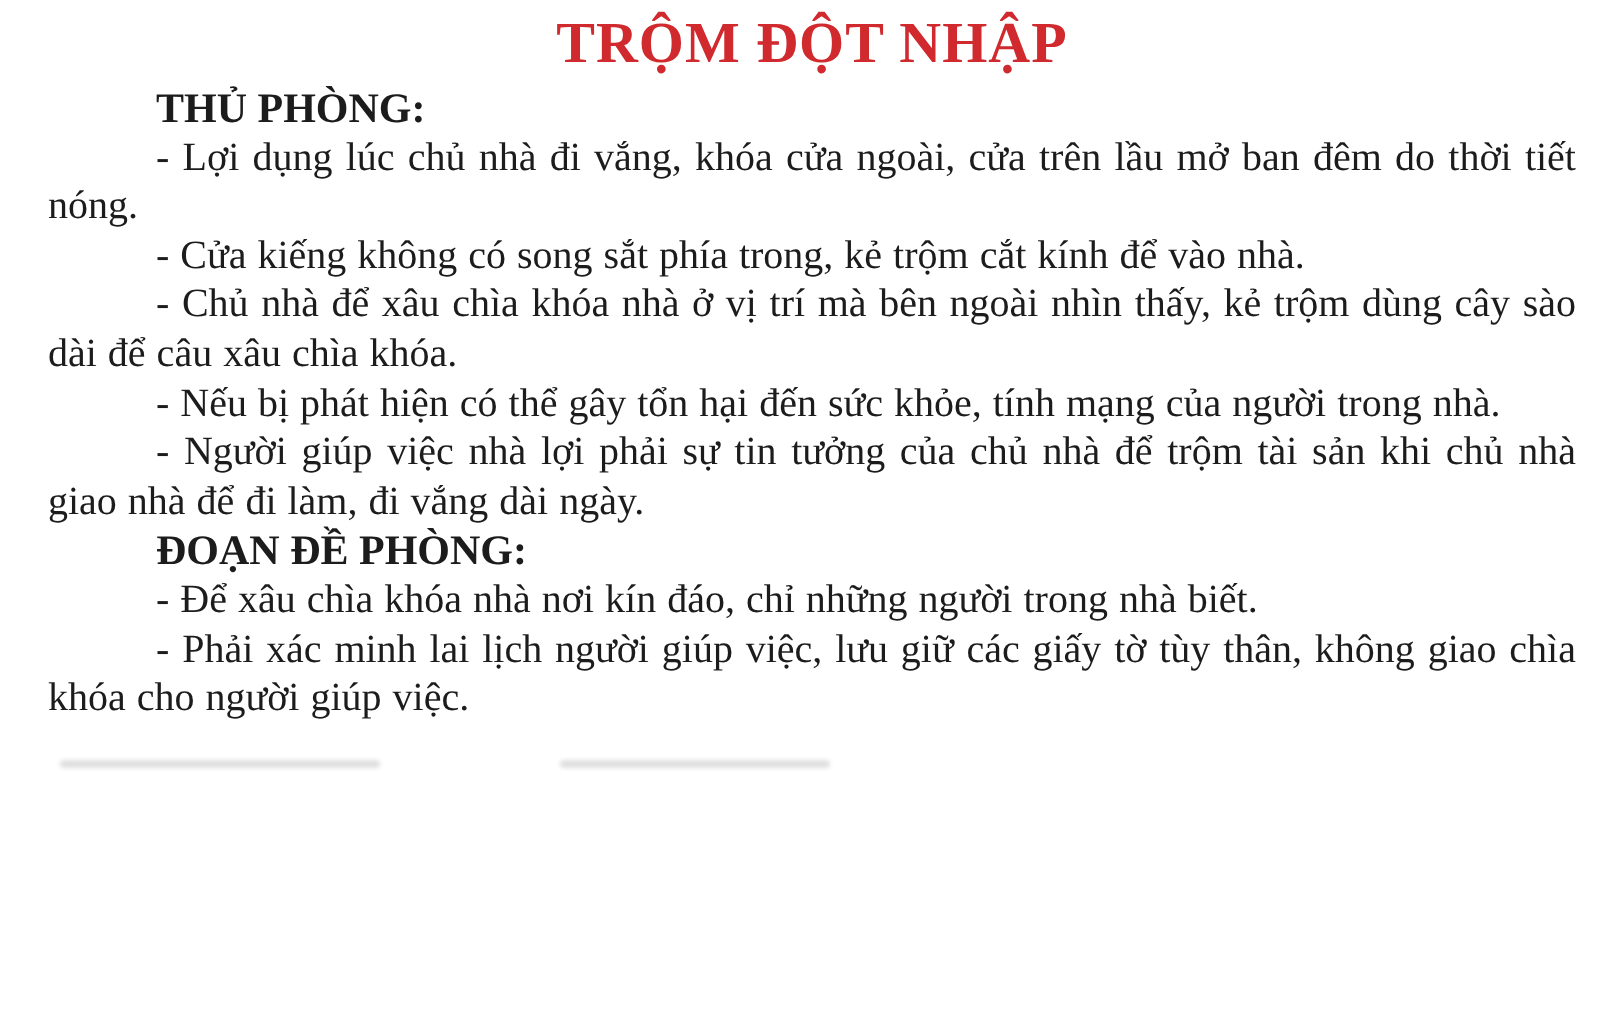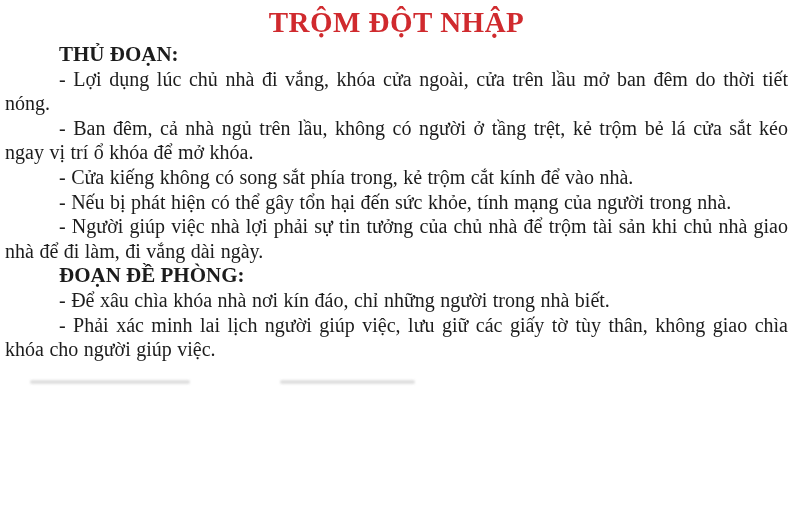--- a/index.html
+++ b/index.html
@@ -8,21 +8,21 @@
     background: #ffffff;
     width: 800px;
     height: 506px;
     overflow: hidden;
   }
   .page {
     position: relative;
     box-sizing: border-box;
     width: 800px;
     height: 386px;
-    padding: 4px 12px 0 5px;
+    padding: 4px 12px 0 24px;
     font-family: "Liberation Serif", "DejaVu Serif", serif;
     font-size: 20px;
     line-height: 24.6px;
     color: #1c1c1c;
     background: #ffffff;
   }
   .title {
     margin: 2px 0 4px 0;
     text-align: center;
     font-size: 29px;
@@ -65,24 +65,24 @@
   .artifact i:nth-child(2) { left: 280px; width: 135px; }
 </style>
 </head>
 <body>
 
 <div class="page" style="color: rgb(28, 28, 28); background: rgb(255, 255, 255);">
 
   <h1 class="title" style="color: rgb(208, 42, 46);">TRỘM ĐỘT NHẬP</h1>
 
   <section>
-    <h2 class="heading">THỦ ĐOẠN:</h2>
+    <h2 class="heading">THỦ PHÒNG:</h2>
     <p class="para">- Lợi dụng lúc chủ nhà đi vắng, khóa cửa ngoài, cửa trên lầu mở ban đêm do thời tiết nóng.</p>
-    <p class="para">- Ban đêm, cả nhà ngủ trên lầu, không có người ở tầng trệt, kẻ trộm bẻ lá cửa sắt kéo ngay vị trí ổ khóa để mở khóa.</p>
     <p class="para">- Cửa kiếng không có song sắt phía trong, kẻ trộm cắt kính để vào nhà.</p>
+    <p class="para">- Chủ nhà để xâu chìa khóa nhà ở vị trí mà bên ngoài nhìn thấy, kẻ trộm dùng cây sào dài để câu xâu chìa khóa.</p>
     <p class="para">- Nếu bị phát hiện có thể gây tổn hại đến sức khỏe, tính mạng của người trong nhà.</p>
     <p class="para">- Người giúp việc nhà lợi phải sự tin tưởng của chủ nhà để trộm tài sản khi chủ nhà giao nhà để đi làm, đi vắng dài ngày.</p>
   </section>
 
   <section>
     <h2 class="heading">ĐOẠN ĐỀ PHÒNG:</h2>
     <p class="para">- Để xâu chìa khóa nhà nơi kín đáo, chỉ những người trong nhà biết.</p>
     <p class="para">- Phải xác minh lai lịch người giúp việc, lưu giữ các giấy tờ tùy thân, không giao chìa khóa cho người giúp việc.</p>
   </section>
 

